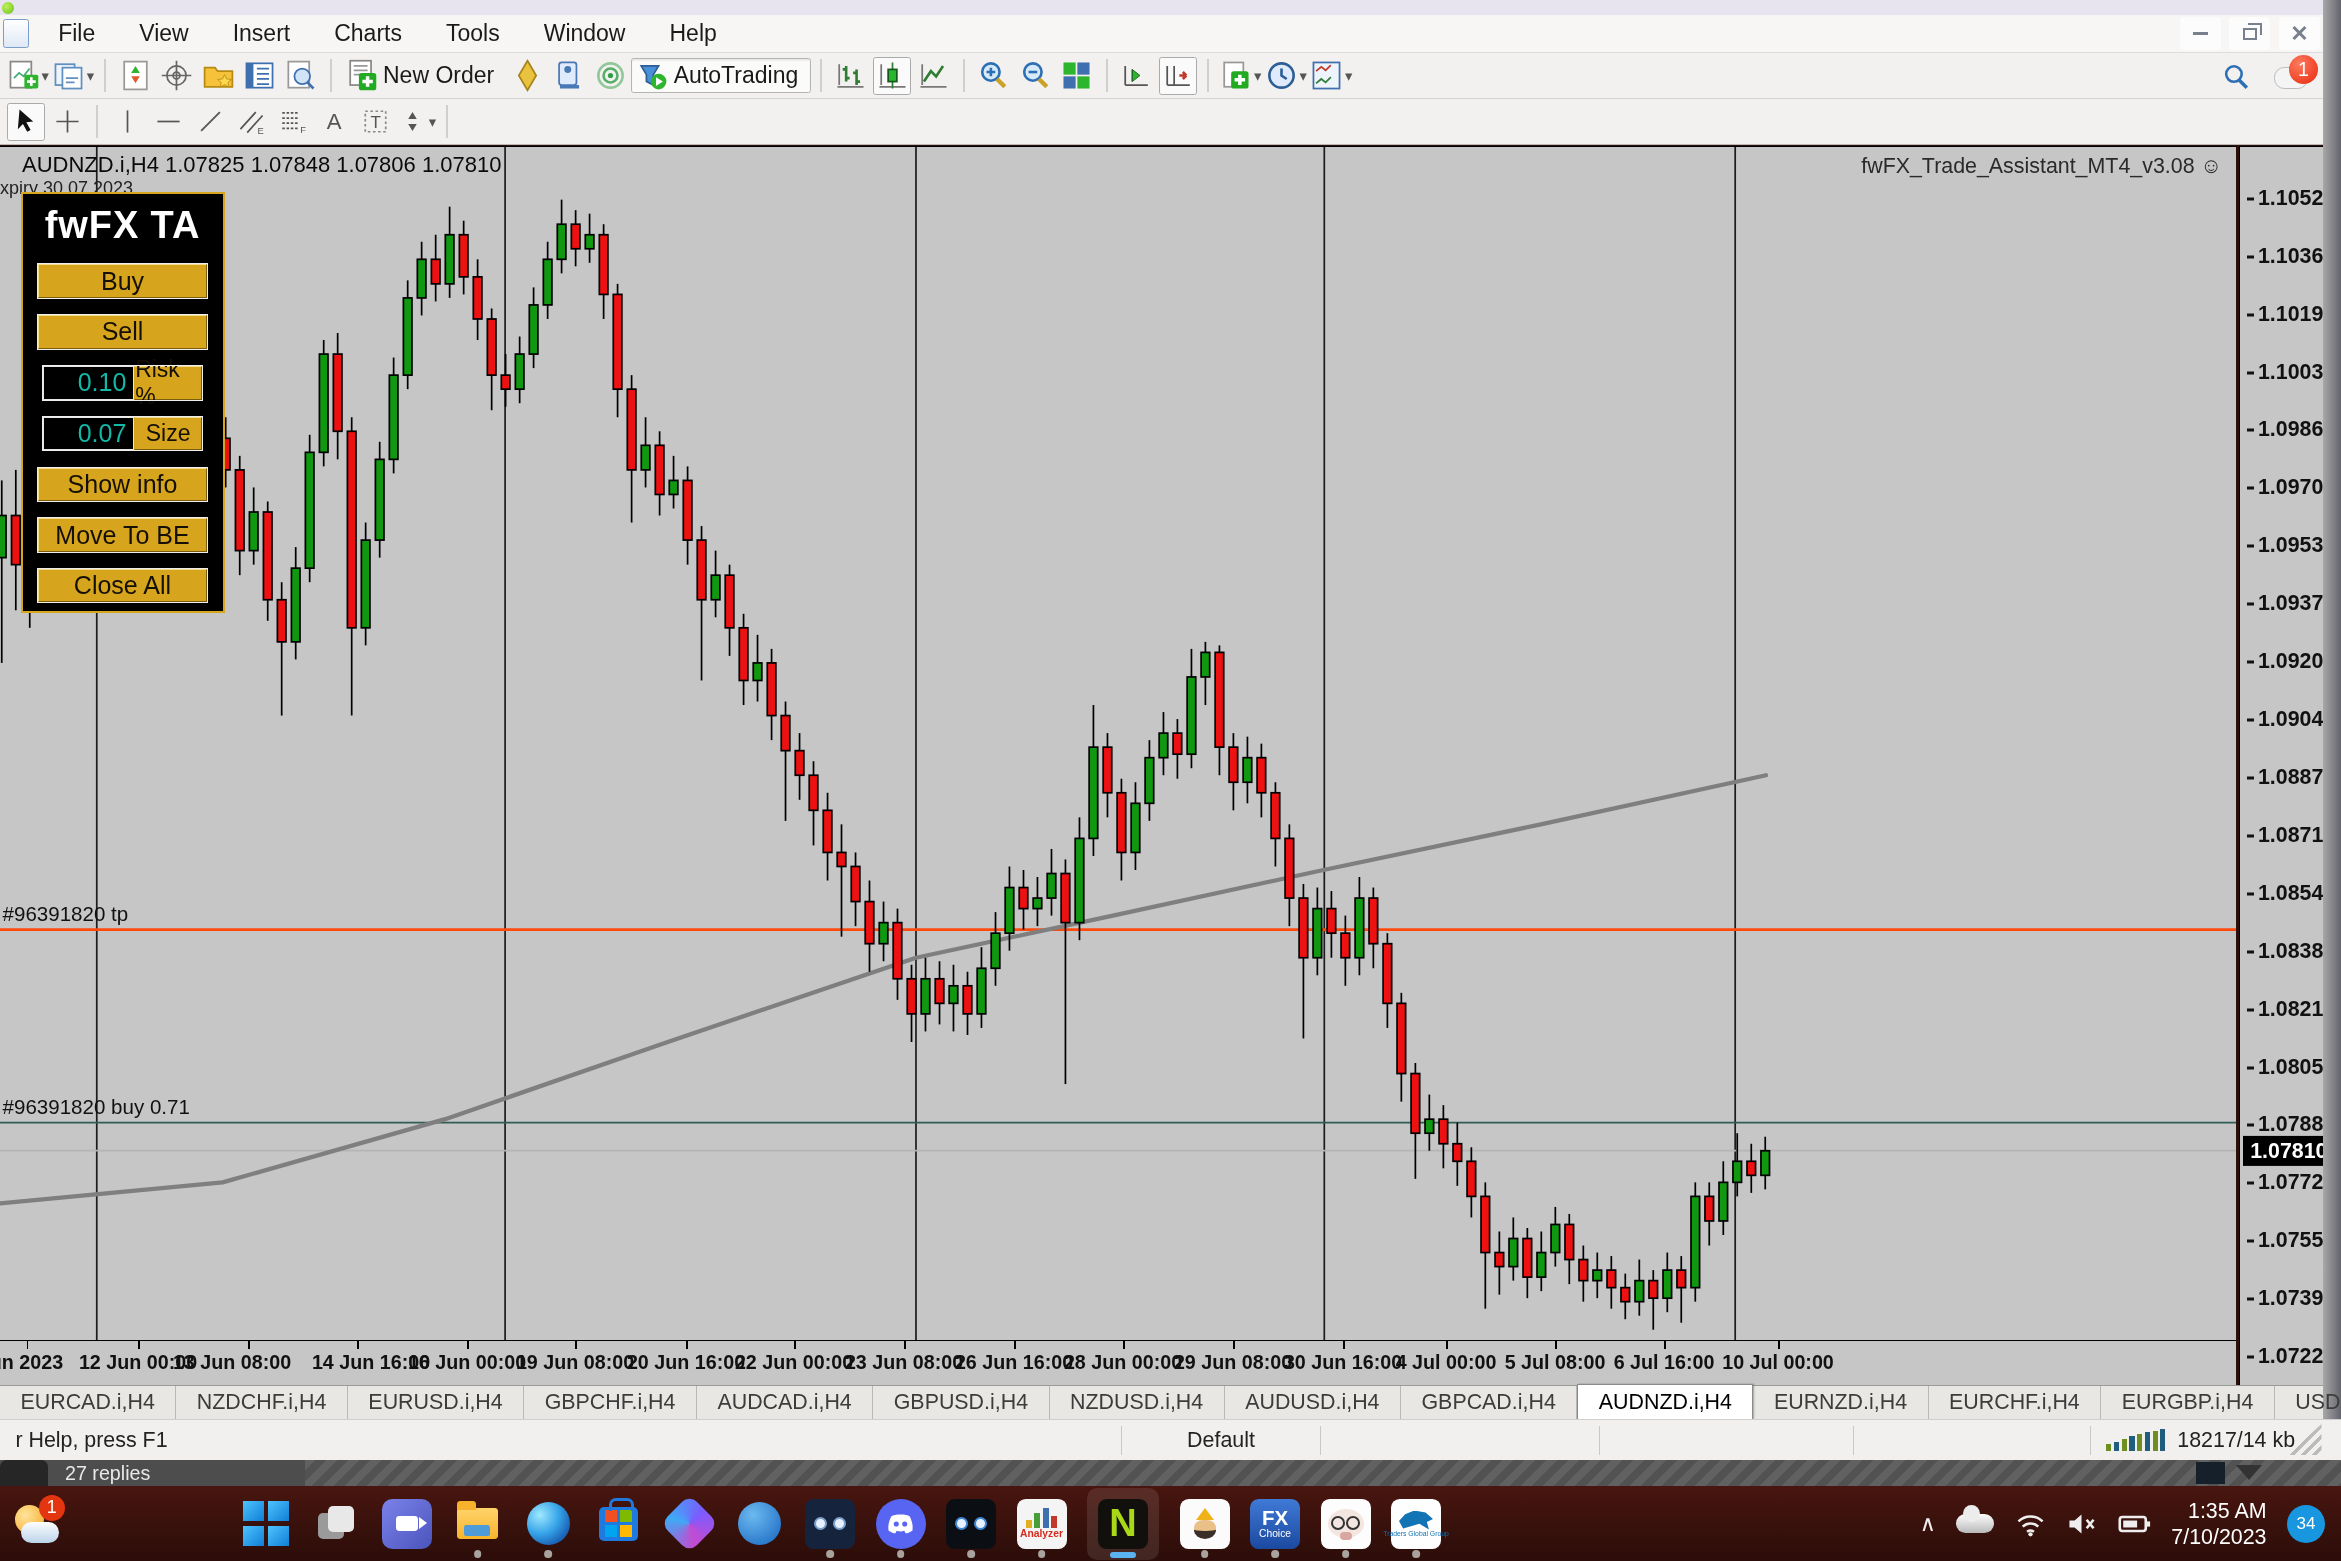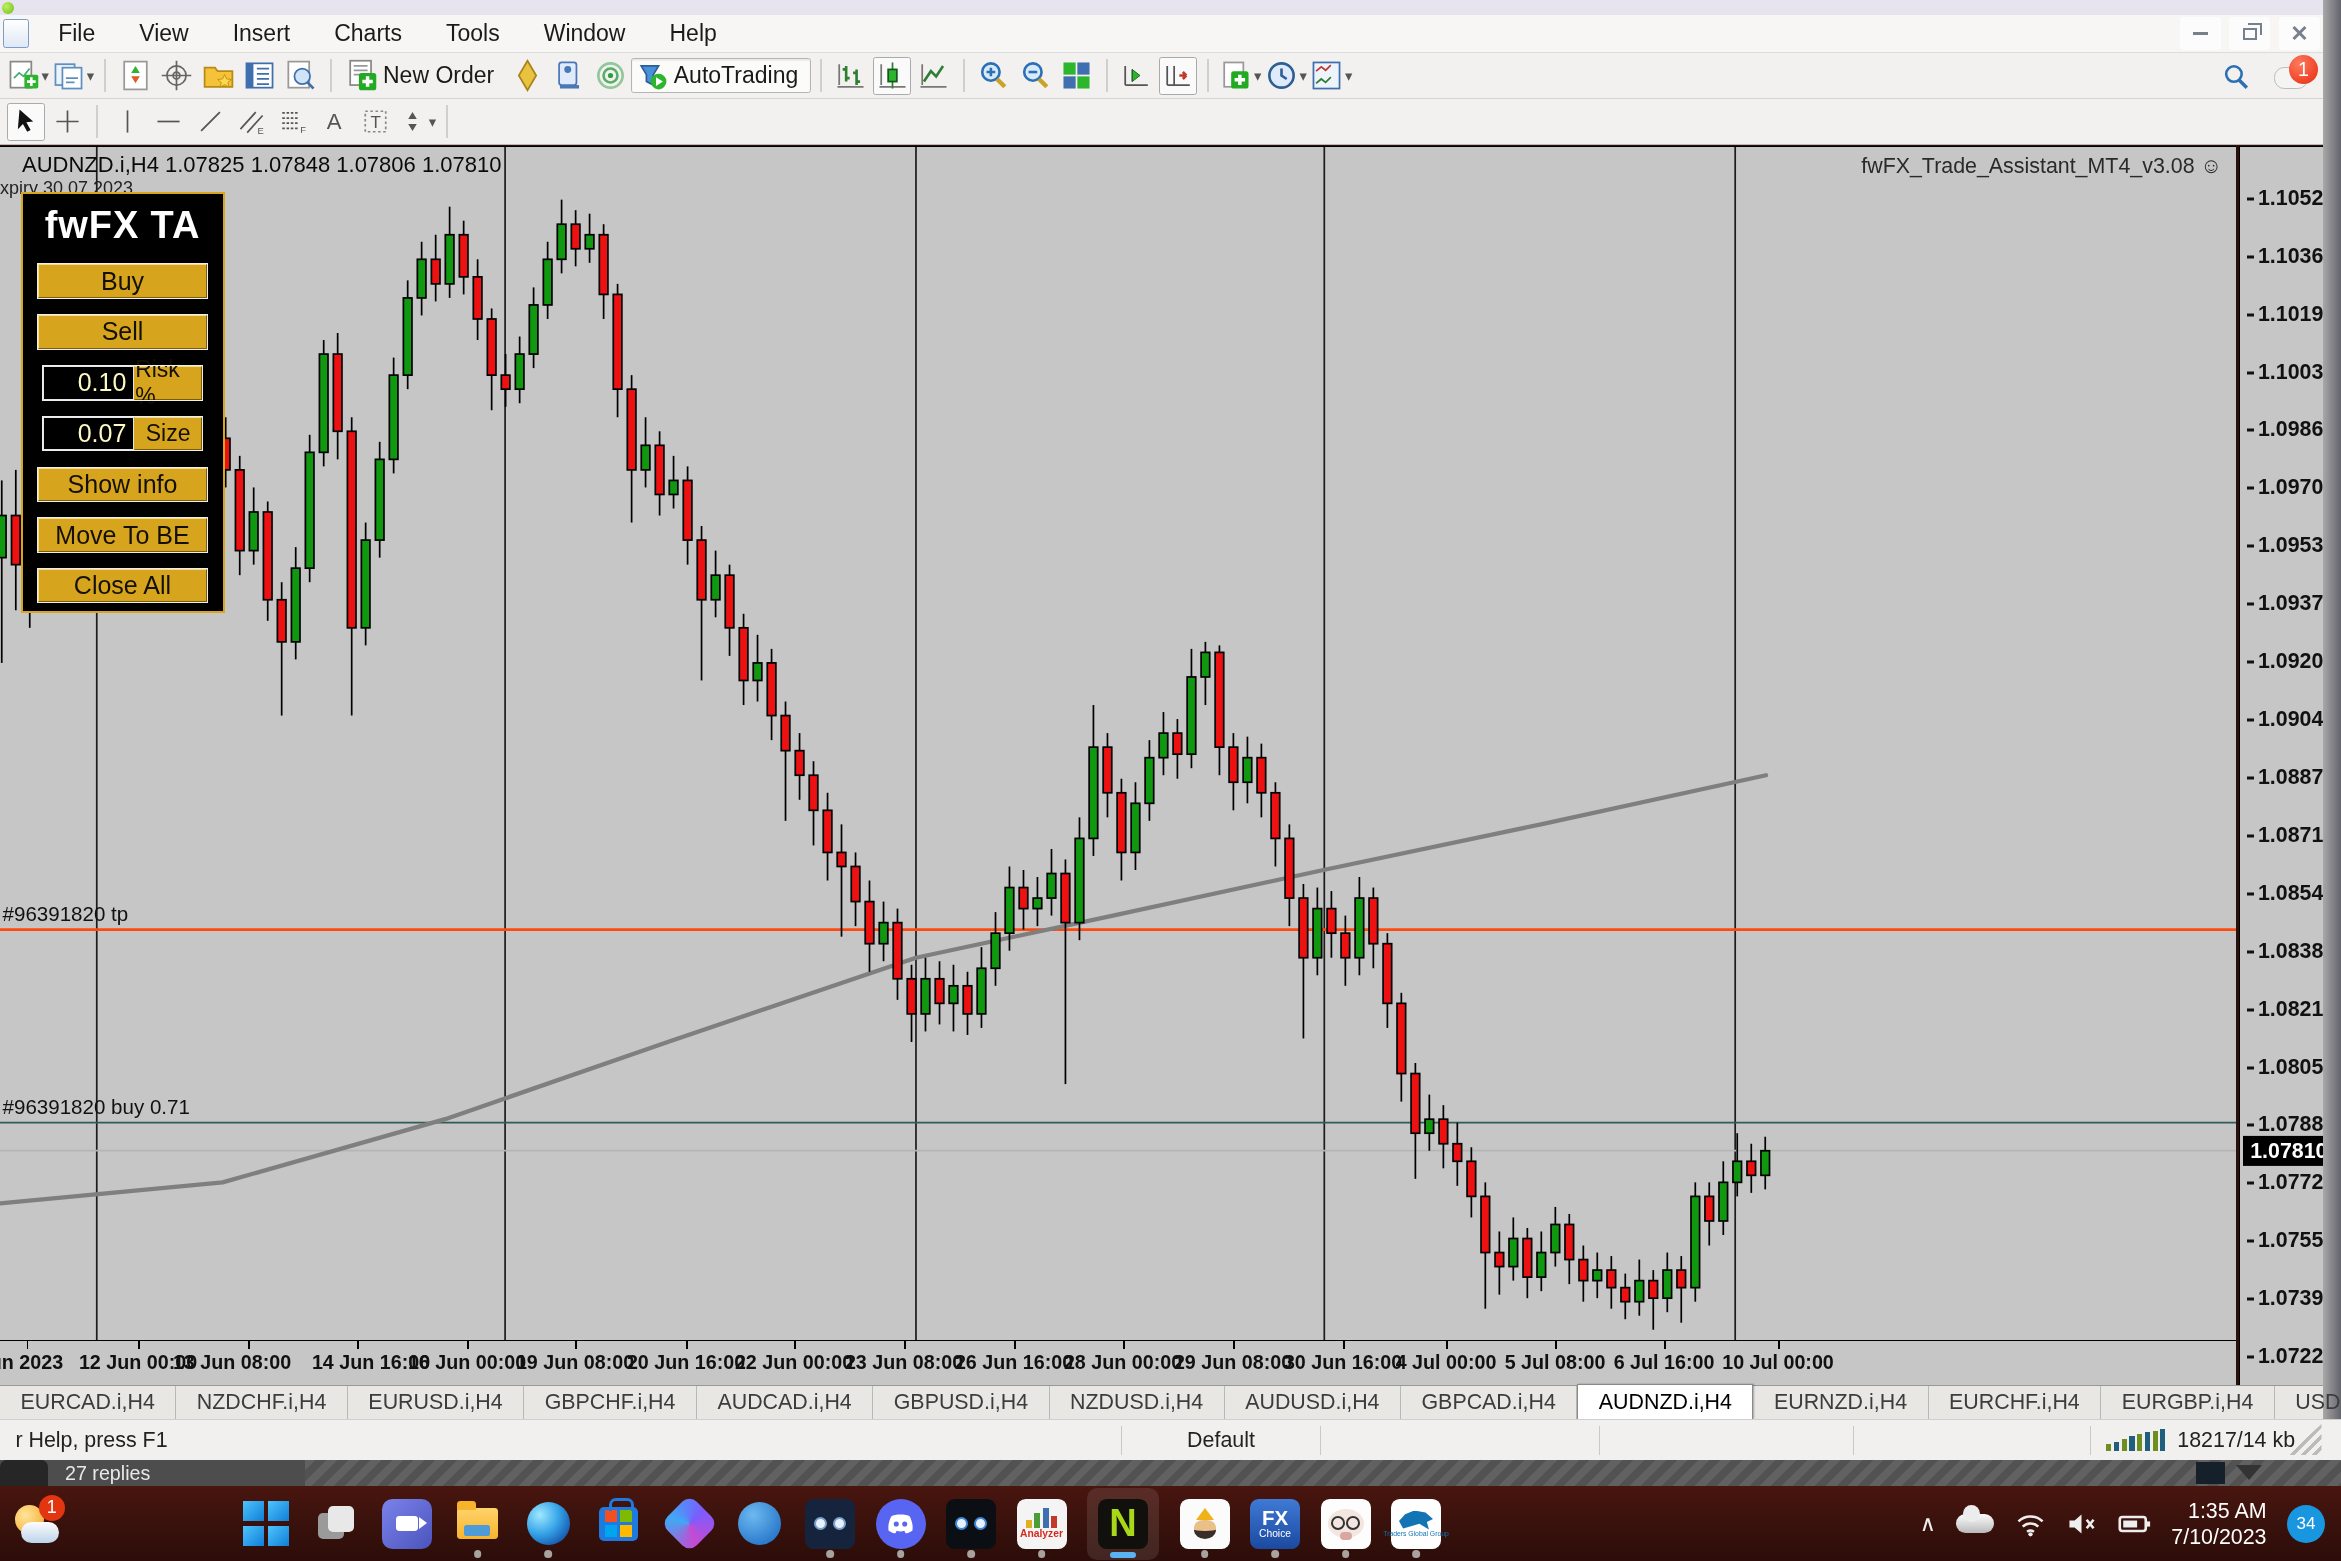--- a/index.html
+++ b/index.html
@@ -66,21 +66,21 @@
   .winshadow{position:absolute;right:0;top:0;width:19px;height:1486px;
              background:linear-gradient(90deg,#a8a8a8,#60606a);}
   
   .fxpanel{position:absolute;left:20.5px;top:45px;width:204px;height:421px;background:#000;
            border:2.6px solid #d8a51e;display:flex;flex-direction:column;align-items:center;z-index:5;}
   .fxtitle{color:#fff;font-size:38px;font-weight:bold;margin:10.3px 0 8.6px;letter-spacing:0.9px;}
   .fxbtn{width:169px;height:34px;margin:8.6px 0;background:#d7a51d;color:#151005;font-size:25px;
          display:flex;align-items:center;justify-content:center;
          border:1.7px solid;border-color:#f3dd8a #7c5e09 #7c5e09 #f3dd8a;outline:0.9px solid #eee;}
   .fxrow{width:159px;height:34px;margin:8.6px 0;display:flex;outline:0.9px solid #eee;}
-  .fxval{flex:1.25;background:#000;color:#fef9c3;font-size:25px;border:1.7px solid #e6e6e6;
+  .fxval{flex:1.25;background:#000;color:#14b8a6;font-size:25px;border:1.7px solid #e6e6e6;
          display:flex;align-items:center;justify-content:flex-end;padding-right:6.8px;}
   .fxlbl{flex:1;background:#d7a51d;color:#151005;font-size:23px;display:flex;align-items:center;
          justify-content:center;border:1.7px solid;border-color:#f3dd8a #7c5e09 #7c5e09 transparent;}
   
   .tabbar{position:absolute;left:0;top:1385px;width:2323px;height:34px;background:#e9e7e3;
           border-top:1.7px solid #999;display:flex;align-items:stretch;}
   .tab{display:flex;align-items:center;padding:0 20.5px;font-size:21.4px;color:#3c3c3c;
        border-right:0.9px solid #b8b8b8;white-space:nowrap;}
   .tab.active{background:#fff;color:#000;border:1.7px solid #8a8a8a;border-bottom:none;margin-top:-1.7px;
               box-shadow:0.9px 0 1.7px rgba(0,0,0,.3);}

